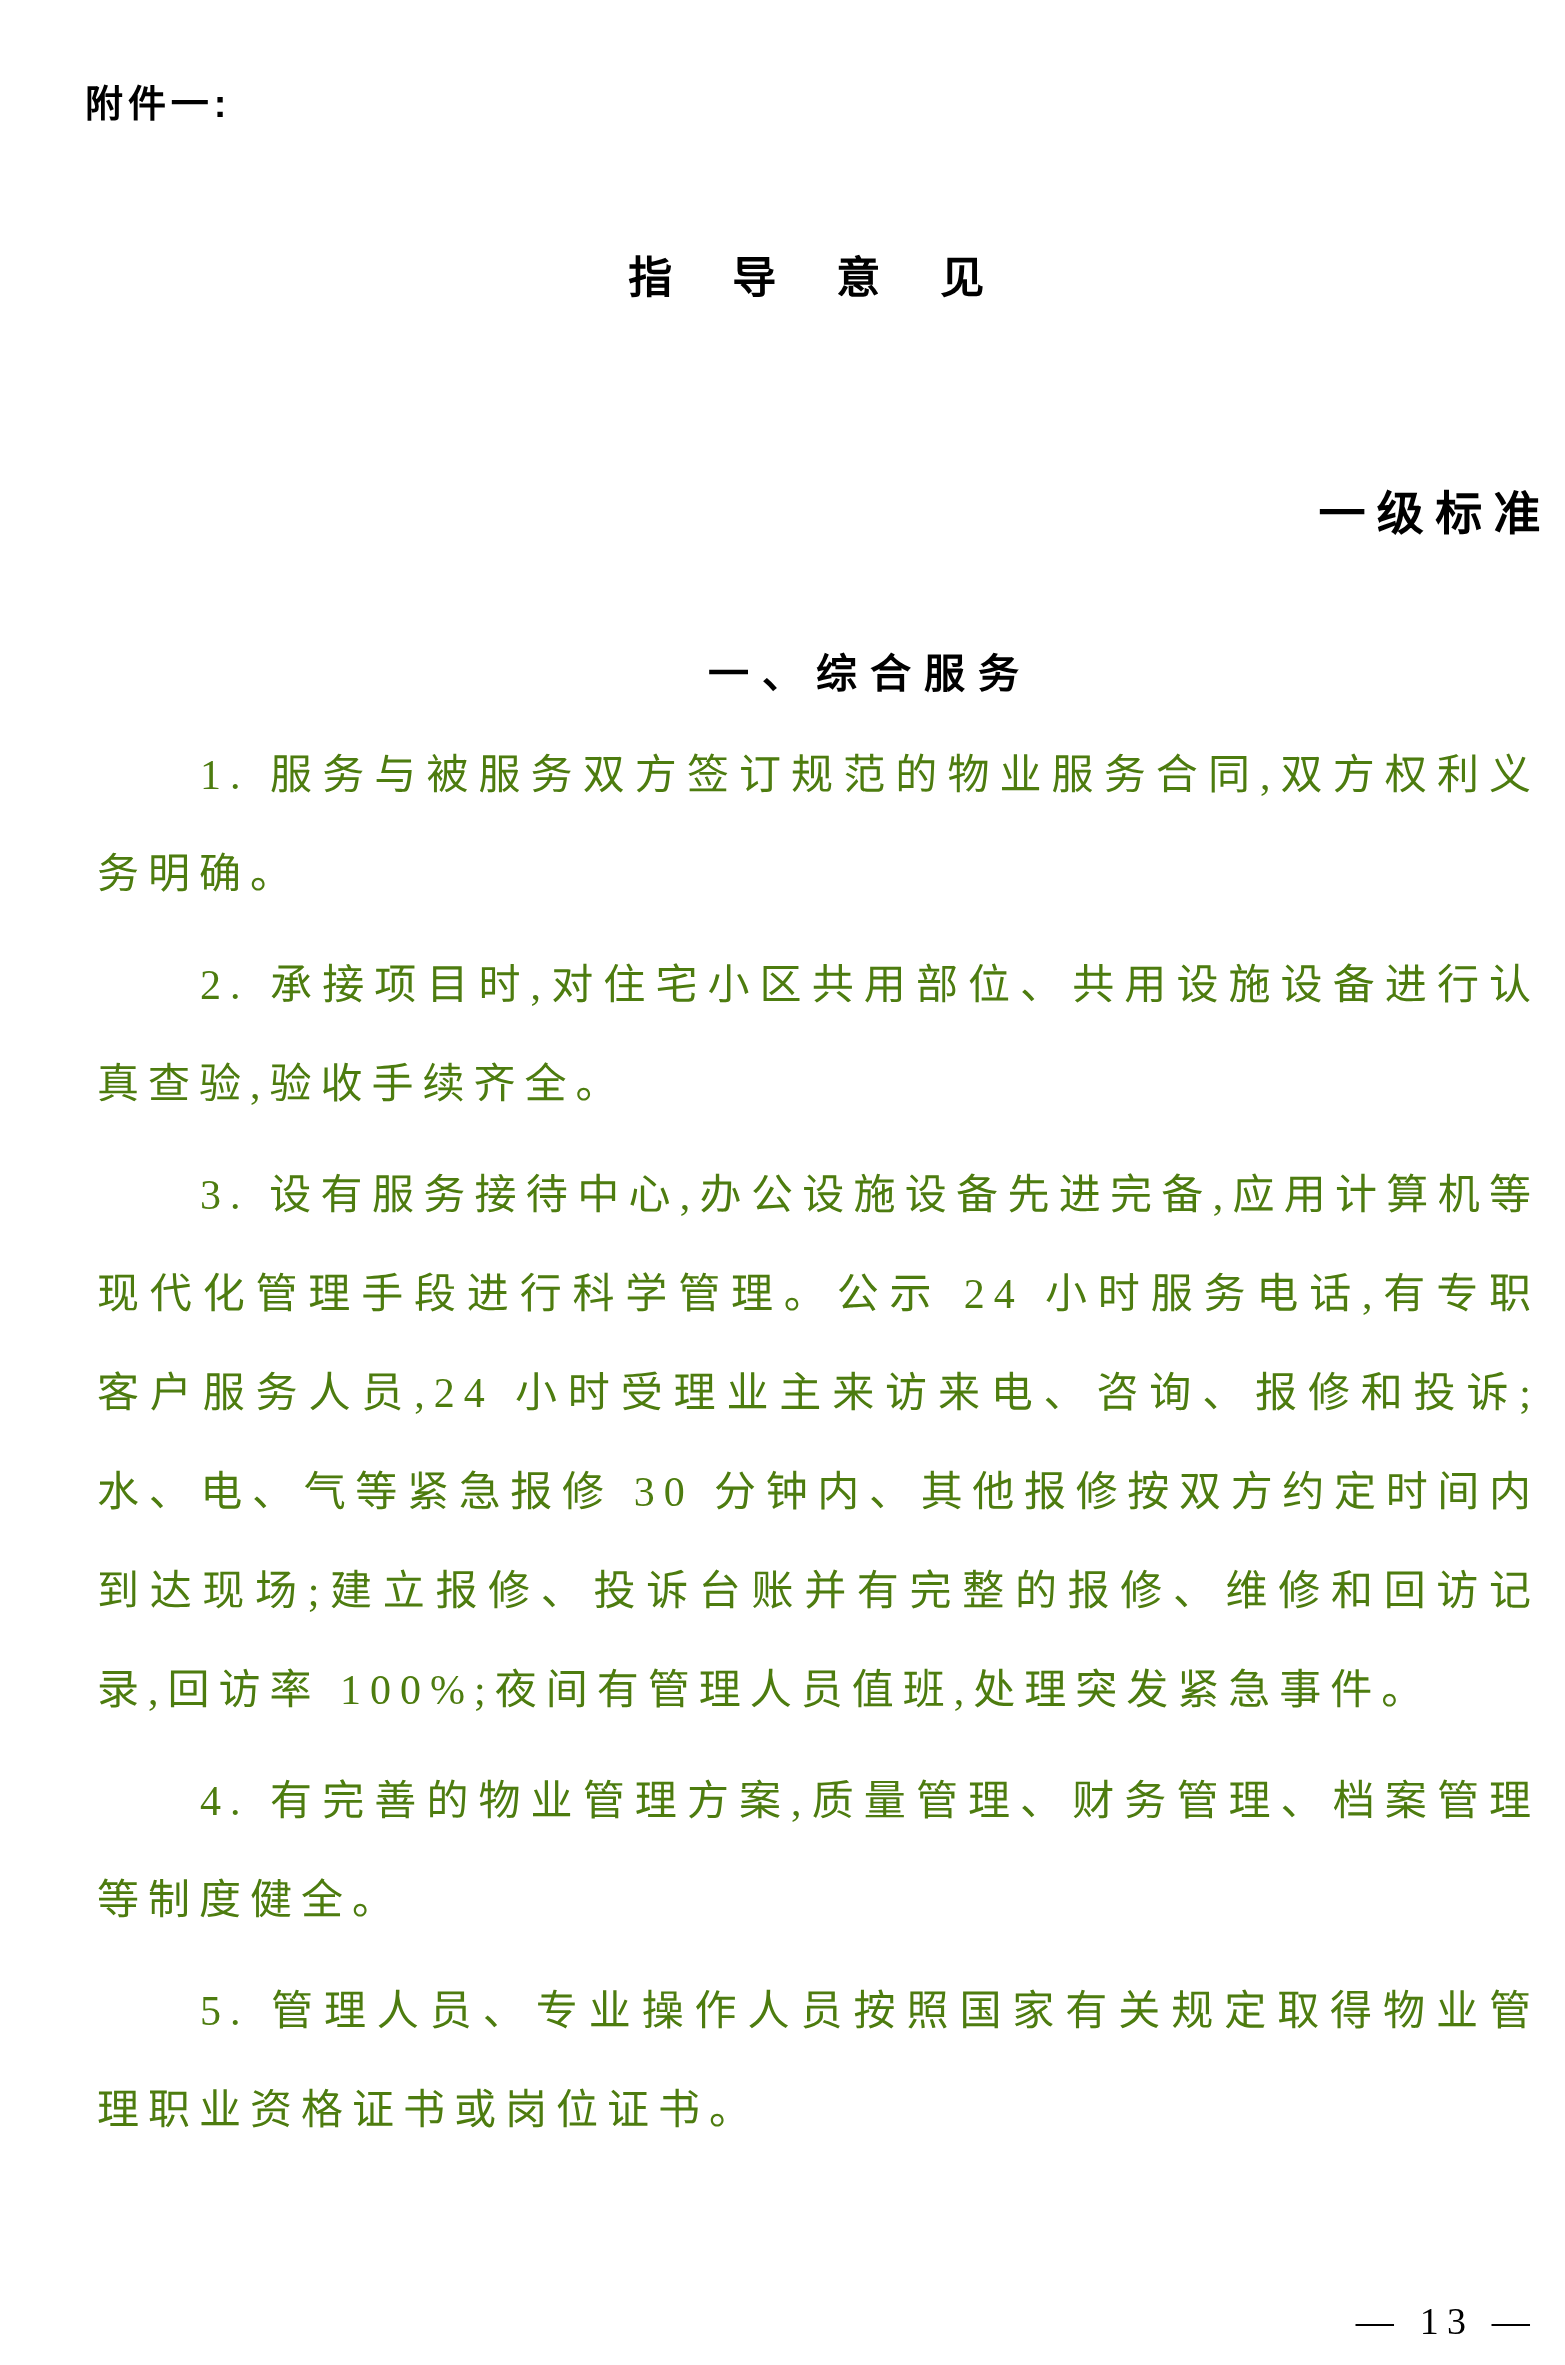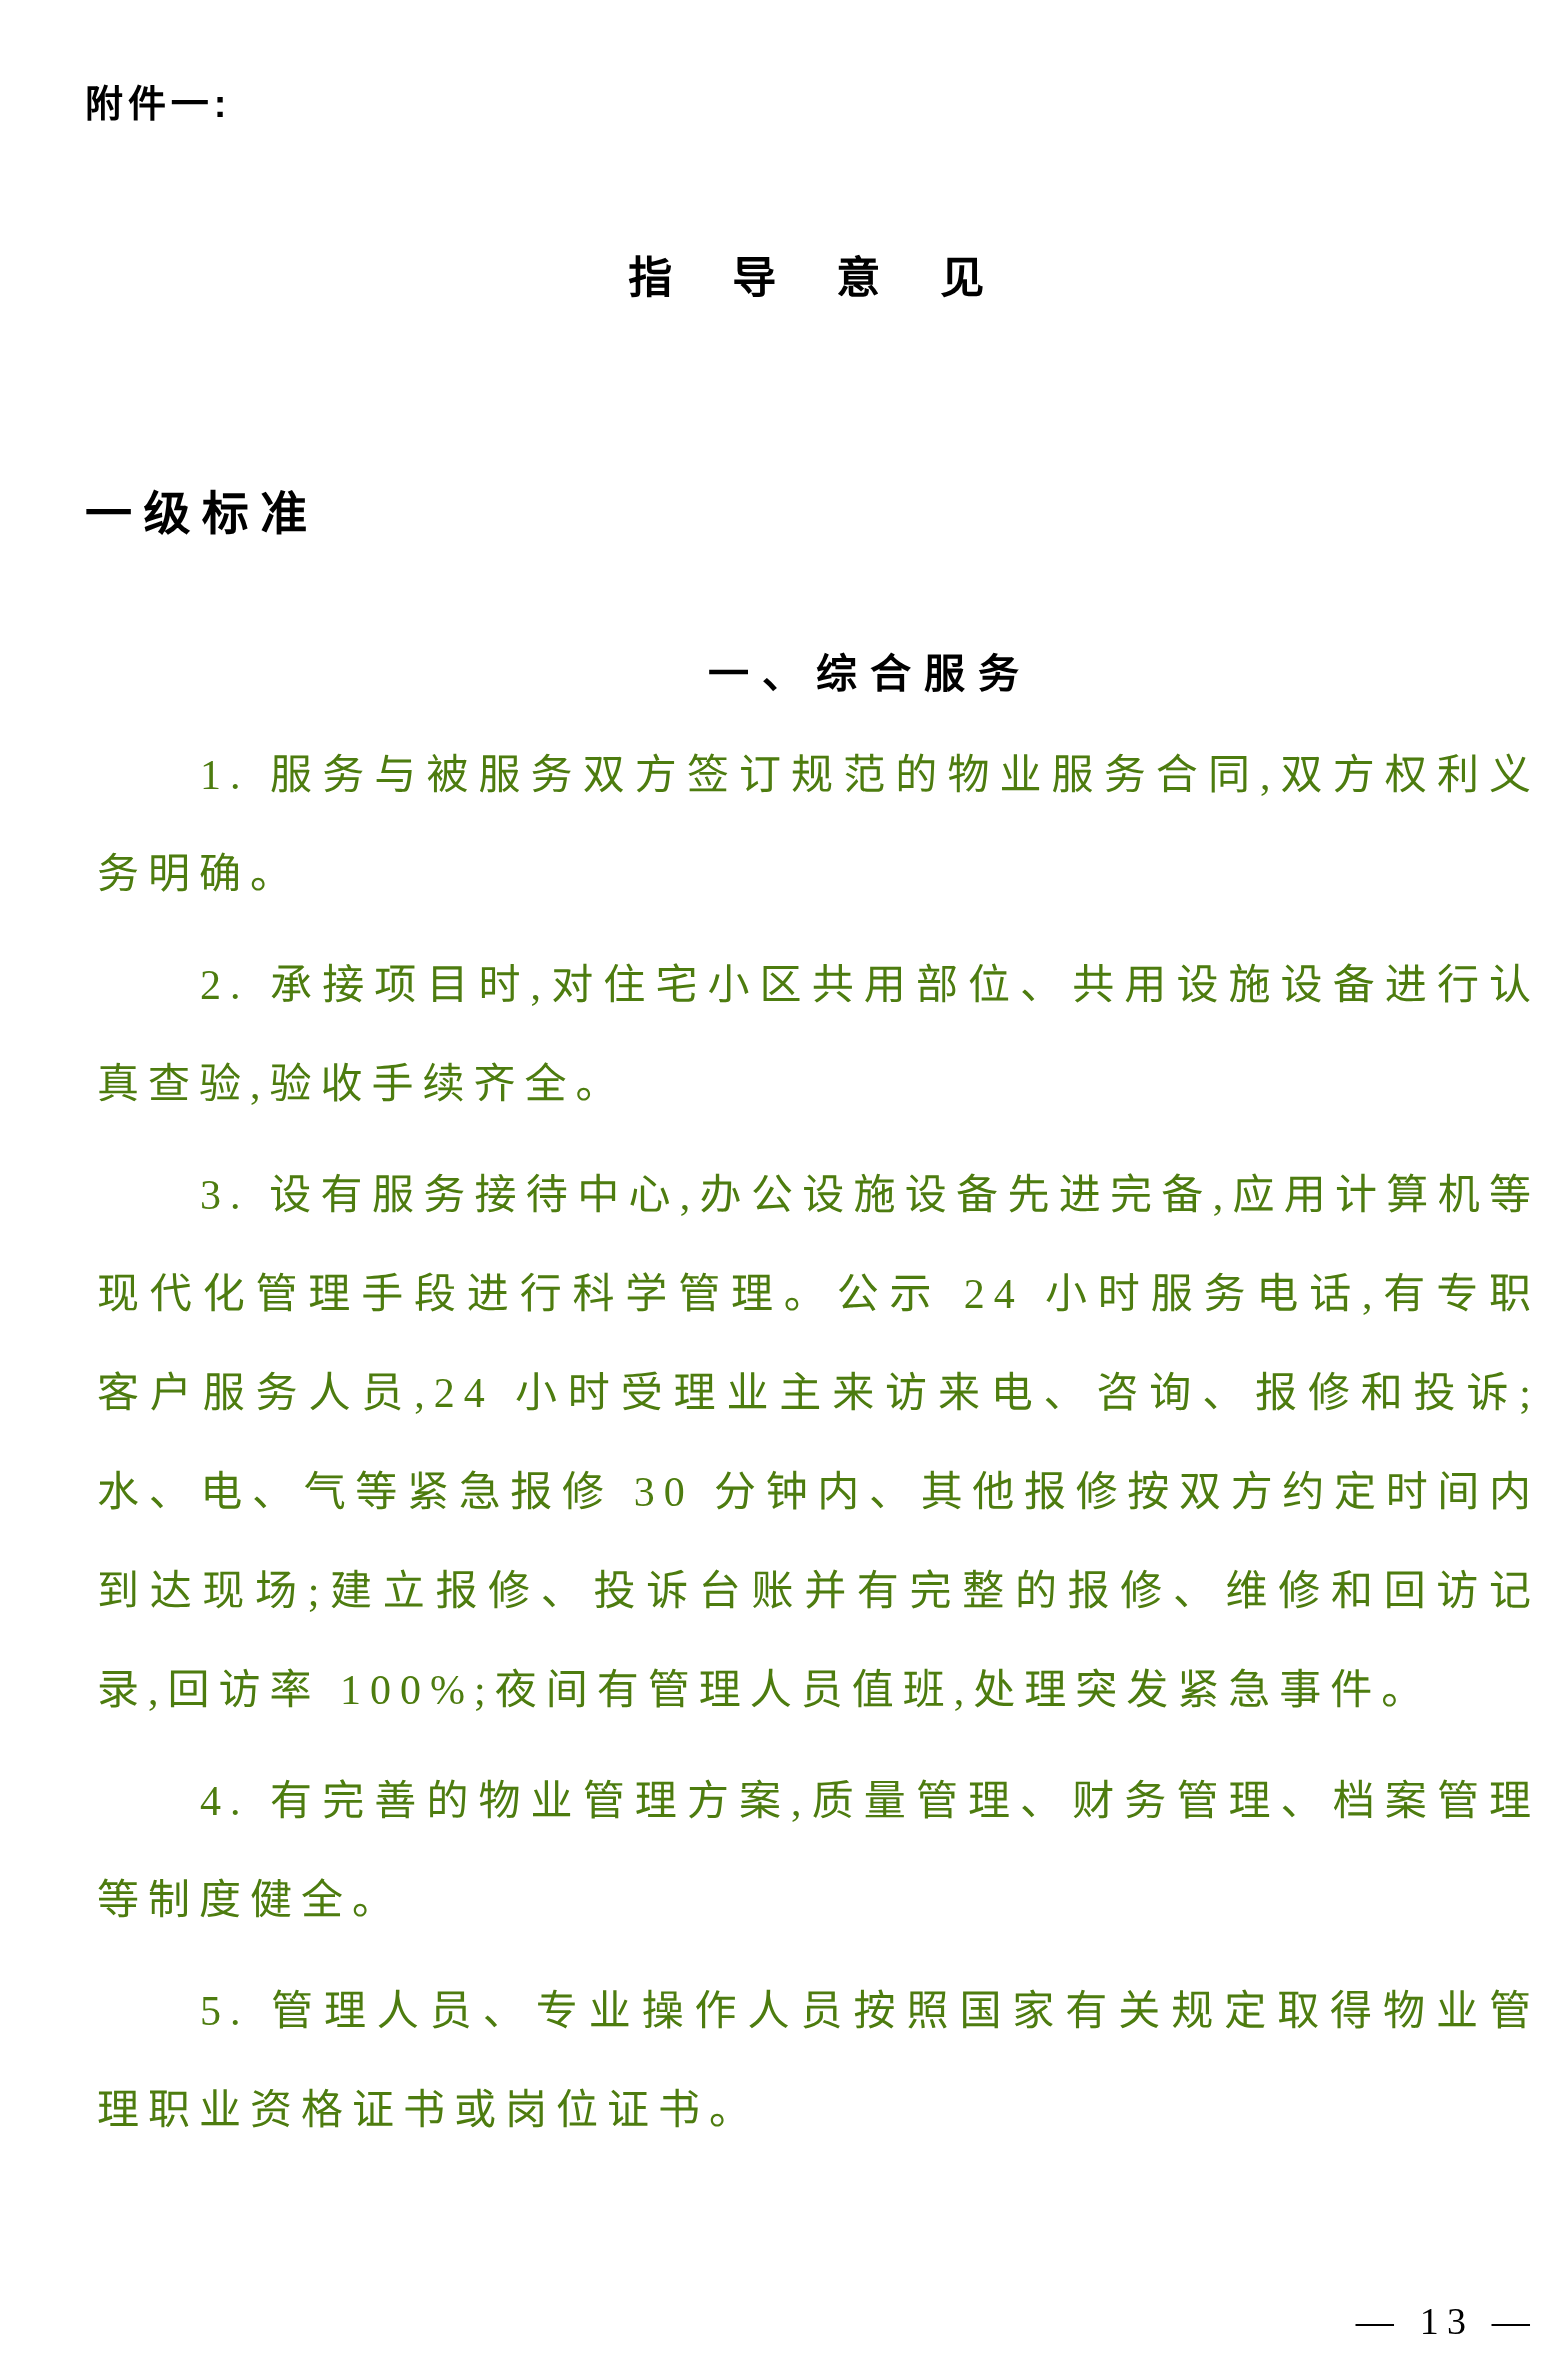--- a/index.html
+++ b/index.html
@@ -39,21 +39,21 @@
     line-height: 1.5;
   }
   .doc-title .title-line2 {
     display: block;
     font-size: 44px;
     letter-spacing: 24.5px;
     line-height: 1.5;
   }
   .level-heading {
     margin-top: 163px;
-    text-align: left;
+    text-align: right;
     font-family: "Liberation Sans", "DejaVu Sans", sans-serif;
     font-weight: bold;
     font-size: 47px;
     letter-spacing: 11.4px;
     color: #000;
   }
   .sub-heading {
     margin-top: 96px;
     padding-left: 103px;
     font-family: "Liberation Sans", "DejaVu Sans", sans-serif;

